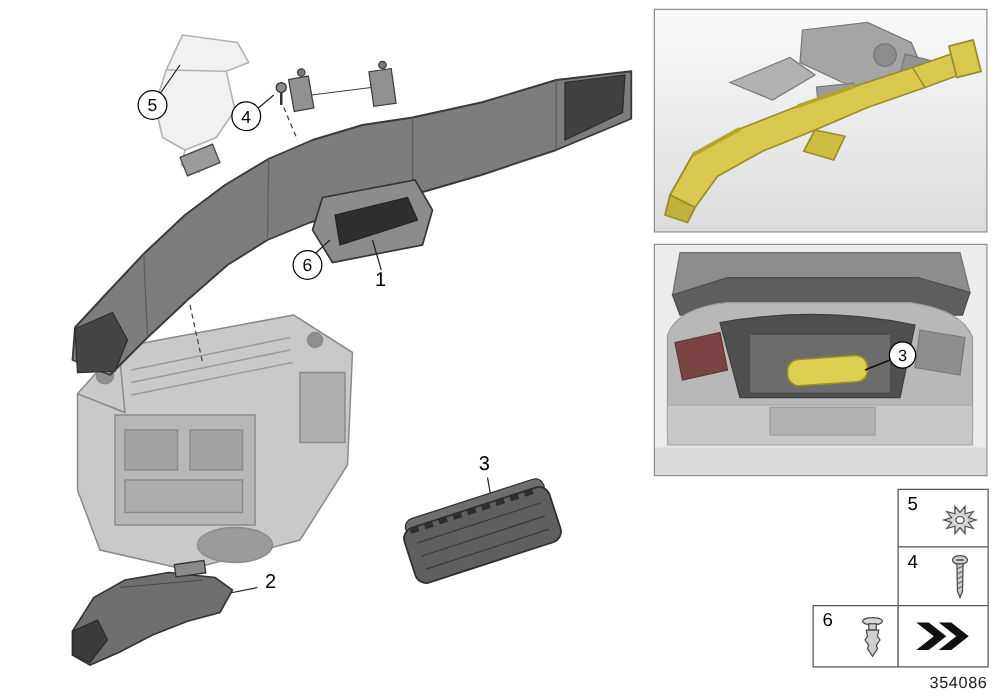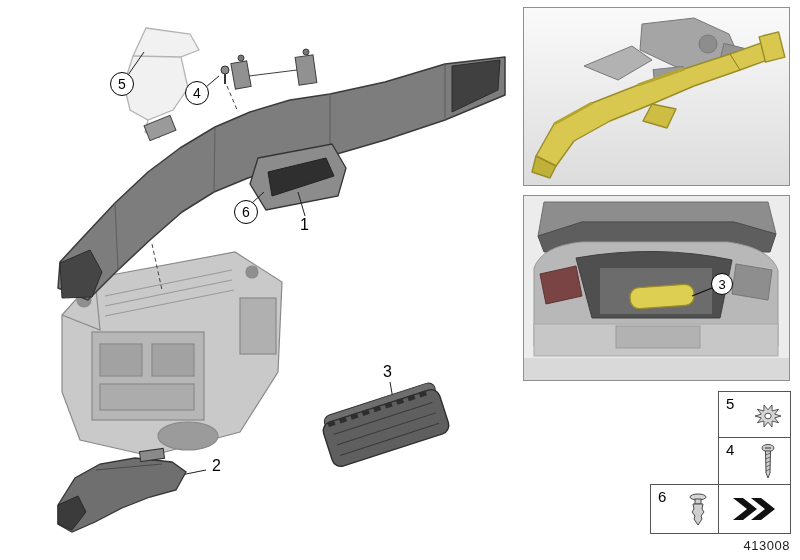--- a/index.html
+++ b/index.html
@@ -188,15 +188,15 @@
     </svg>
   </div>
 
   <div class="hwbox" style="left:718px; top:484px; width:73px; height:50px;">
     <svg class="hwicon icon-arrow" width="48" height="30" viewBox="0 0 48 30">
       <path d="M2,4 L12,4 L26,15 L12,26 L2,26 L16,15 Z" fill="#111"></path>
       <path d="M20,4 L30,4 L44,15 L30,26 L20,26 L34,15 Z" fill="#111"></path>
     </svg>
   </div>
 
-  <div class="part-number">413008</div>
+  <div class="part-number">354086</div>
 
 </div>
 
 </body></html>

